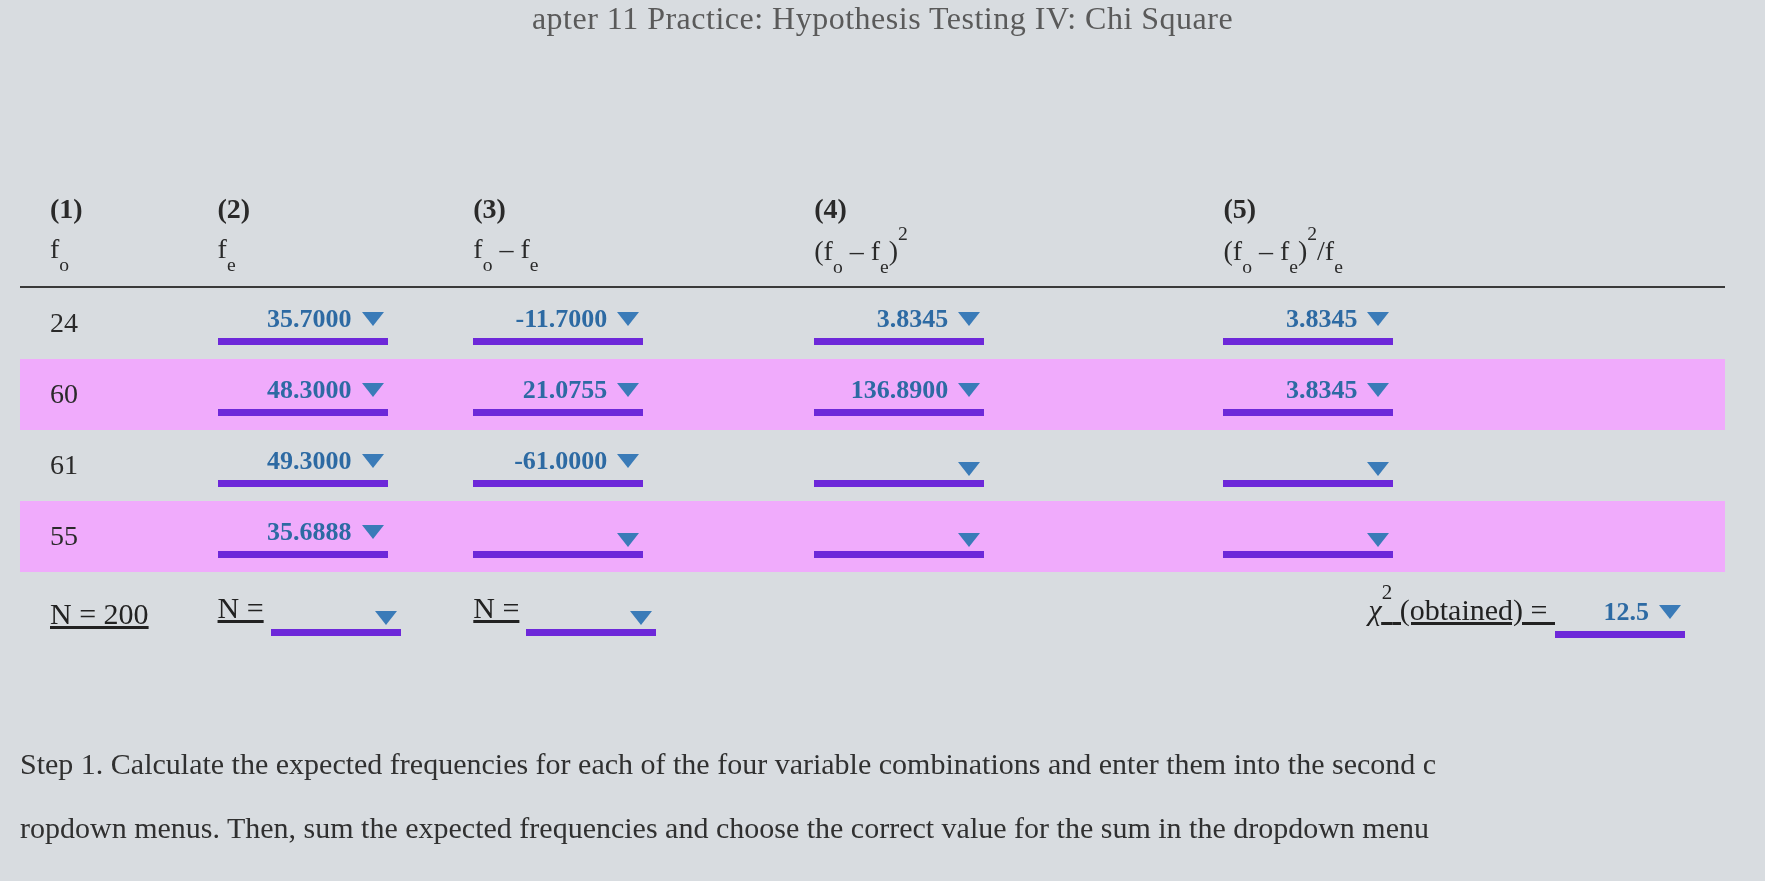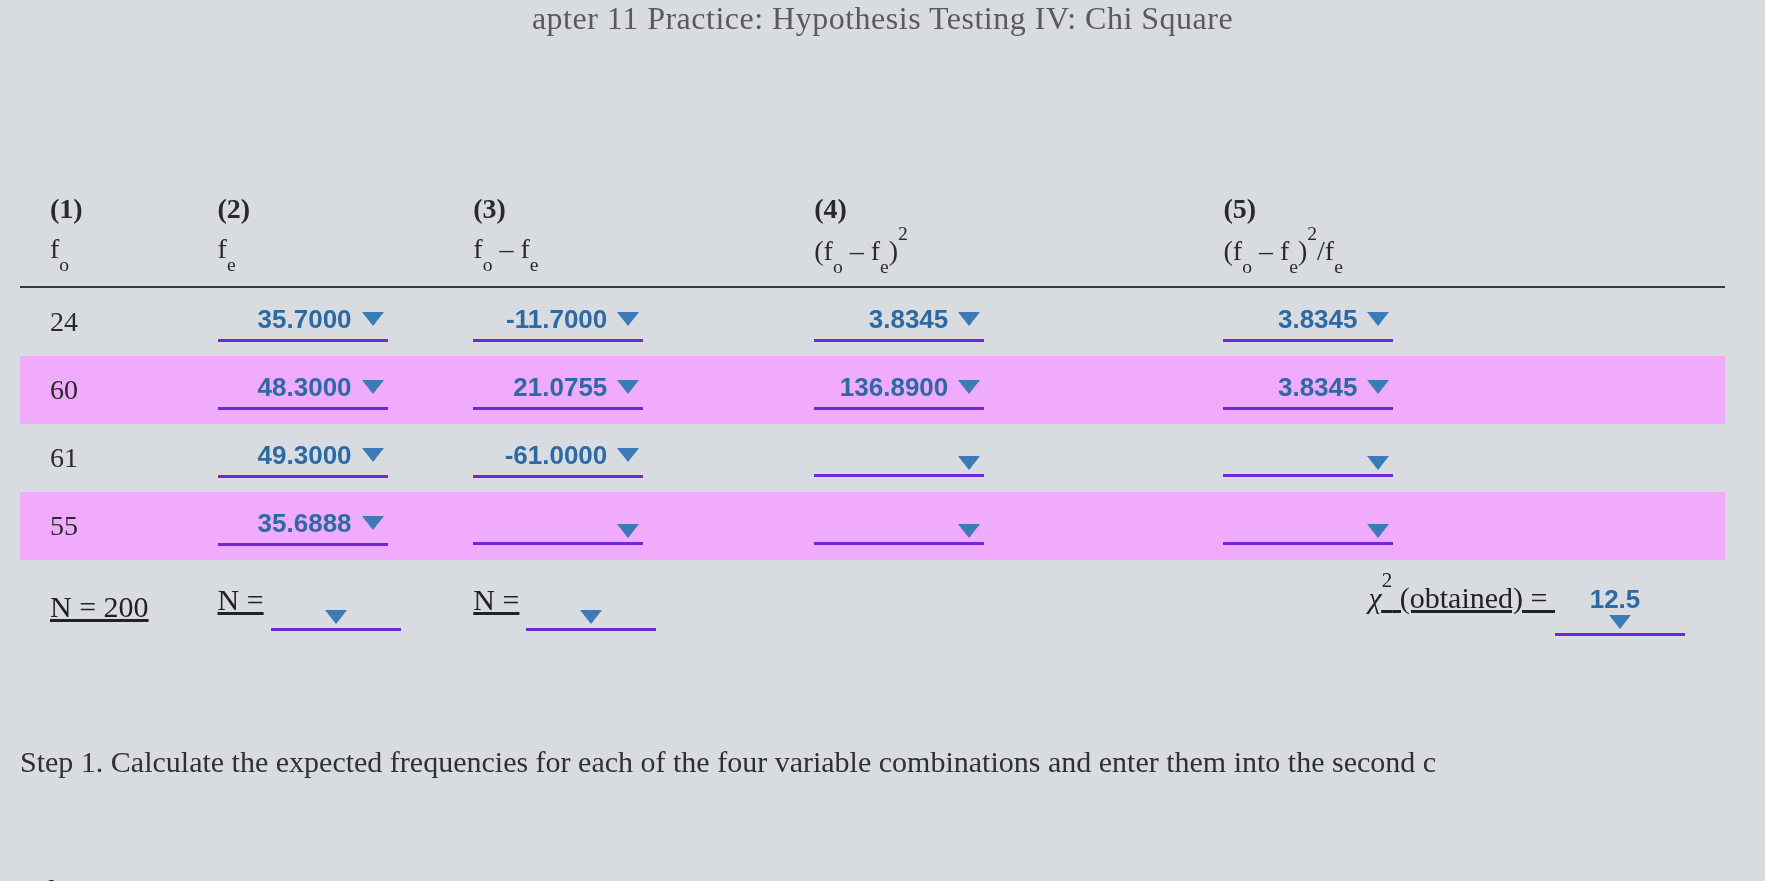--- a/index.html
+++ b/index.html
@@ -44,33 +44,33 @@
     .col0 { width: 11%; text-align: left; padding-left: 30px;}
     .col1 { width: 15%; }
     .col2 { width: 20%; }
     .col3 { width: 24%; }
     .col4 { width: 30%; }
     .dropdown {
       display: inline-flex;
       align-items: center;
       justify-content: flex-end;
       min-width: 170px;
-      border-bottom: 3px solid #6d28d9;
+      border-bottom: 7px solid #6d28d9;
       padding: 2px 4px 4px 4px;
       color: #2d6aa3;
       font-weight: bold;
-      font-family: Liberation Sans, sans-serif;
+      font-family: Liberation Serif, serif;
       font-size: 26px;
     }
     .dropdown .val { flex: 1; text-align: right; padding-right: 10px; }
     .dropdown .caret { color: #3a7bb8; }
     .caret svg { width: 22px; height: 14px; display: block; }
     .totals td { padding-top: 18px; }
     .totals-label { font-family: Georgia; color: #222; font-size: 30px; text-decoration: underline; }
-    .totals .dropdown { min-width: 130px; flex-direction: column; }
+    .totals .dropdown { min-width: 130px; }
     .instructions {
       padding: 80px 0 0 0;
       font-size: 30px;
       line-height: 64px;
       color: #303030;
     }
     .bold { font-weight: normal; }
     sub { font-size: 0.7em; position: relative; top: 6px; }
     sup { font-size: 0.7em; position: relative; top: -10px; }
     .chi { font-style: italic; font-family: Georgia;}
@@ -286,17 +286,17 @@
                 </svg>
               </span>
             </span>
         </td>
       </tr>
     </tbody>
   </table>
 
   <div class="instructions">
     <span class="bold">Step 1.</span><span> Calculate the expected frequencies for each of the four variable combinations and enter them into the second c</span><br>
-    <br>
+    <span>ropdown menus. Then, sum the expected frequencies and choose the correct value for the sum in the dropdown menu</span><br>
     <span> column.</span>
   </div>
 
 </div>
 
 </body></html>

